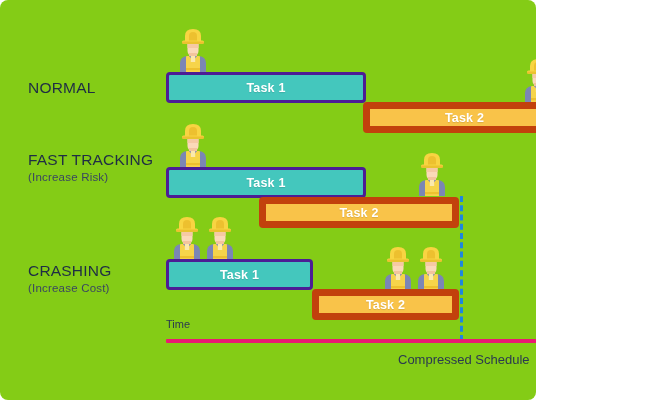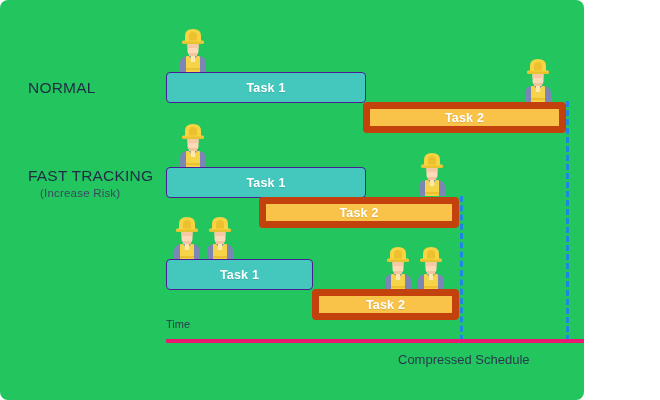--- a/index.html
+++ b/index.html
@@ -8,23 +8,23 @@
   }
   body {
     width: 660px;
     height: 400px;
     overflow: hidden;
     font-family: "Liberation Sans", sans-serif;
     background: #ffffff;
   }
   #canvas {
     position: relative;
-    width: 584px;
+    width: 536px;
     height: 400px;
-    background: #22c55e;
+    background: #84cc16;
     border-radius: 8px;
     overflow: hidden;
   }
 
   
   .row-label {
     position: absolute;
     left: 28px;
     color: #22304a;
     letter-spacing: 0.2px;
@@ -37,41 +37,40 @@
     line-height: 19px;
     white-space: nowrap;
   }
   .row-label .sub {
     font-size: 11.5px;
     font-weight: 400;
     color: #3a4760;
     display: block;
     line-height: 16px;
     white-space: nowrap;
-    margin-left: 12px;
   }
 
   
   .bar {
     position: absolute;
     height: 31px;
     border-radius: 4px;
     box-sizing: border-box;
     display: flex;
     align-items: center;
     justify-content: center;
     color: #ffffff;
     font-size: 12.5px;
     font-weight: bold;
     letter-spacing: 0.2px;
     text-shadow: 0 1px 1px rgba(0,0,0,0.12);
   }
   .bar.teal {
     background: #44c7bd;
-    border: 1px solid #4c1d95;
+    border: 3px solid #4c1d95;
   }
   .bar.amber {
     background: #f9c349;
     border: 7px solid #c2410c;
   }
 
   
   .dashline {
     position: absolute;
     width: 0;
@@ -161,21 +160,21 @@
       <path d="M11 28 L15 33 L19 28 L21 28 Q22 28 22 29 L22 44 L8 44 L8 29 Q8 28 9 28 Z" fill="#f6d44a"></path>
       <rect x="12.8" y="28" width="4.4" height="6" fill="#fbe9ae"></rect>
       <rect x="8" y="40" width="14" height="2.2" fill="#edc02f"></rect>
     </svg>
   </div>
 
   <div class="bar amber" style="left:363px; top:102px; width:203px;">
     <span>Task 2</span>
   </div>
 
-  <div class="row-label" style="top:166px;">
+  <div class="row-label" style="top:150px;">
     <span class="title">FAST TRACKING</span>
     <span class="sub">(Increase Risk)</span>
   </div>
 
   <div class="worker-group" style="left:178px; top:123px;">
     <svg class="worker" viewBox="0 0 30 44">
       <path d="M7 13 L7 8 Q7 1 15 1 Q23 1 23 8 L23 13 Z" fill="#f8d442"></path>
       <path d="M11 8 Q11 4 15 4 Q19 4 19 8 L19 13 L11 13 Z" fill="#edc02f"></path>
       <rect x="4" y="12.5" width="22" height="3.2" rx="1.6" fill="#f8d442"></rect>
       <rect x="4" y="13.6" width="22" height="2.1" rx="1" fill="#edc02f"></rect>
@@ -207,20 +206,22 @@
       <rect x="12.8" y="28" width="4.4" height="6" fill="#fbe9ae"></rect>
       <rect x="8" y="40" width="14" height="2.2" fill="#edc02f"></rect>
     </svg>
   </div>
 
   <div class="bar amber" style="left:259px; top:197px; width:200px;">
     <span>Task 2</span>
   </div>
 
   <div class="row-label" style="top:261px;">
+    <span class="title">CRASHING</span>
+    <span class="sub">(Increase Cost)</span>
   </div>
 
   <div class="worker-group" style="left:172px; top:216px;">
     <svg class="worker" viewBox="0 0 30 44">
       <path d="M7 13 L7 8 Q7 1 15 1 Q23 1 23 8 L23 13 Z" fill="#f8d442"></path>
       <path d="M11 8 Q11 4 15 4 Q19 4 19 8 L19 13 L11 13 Z" fill="#edc02f"></path>
       <rect x="4" y="12.5" width="22" height="3.2" rx="1.6" fill="#f8d442"></rect>
       <rect x="4" y="13.6" width="22" height="2.1" rx="1" fill="#edc02f"></rect>
       <path d="M9.5 16 h11 v7 a5.5 5.5 0 0 1 -11 0 Z" fill="#fbd9b9"></path>
       <path d="M9.5 16 h11 v4 h-11 Z" fill="#f6c9a4"></path>

